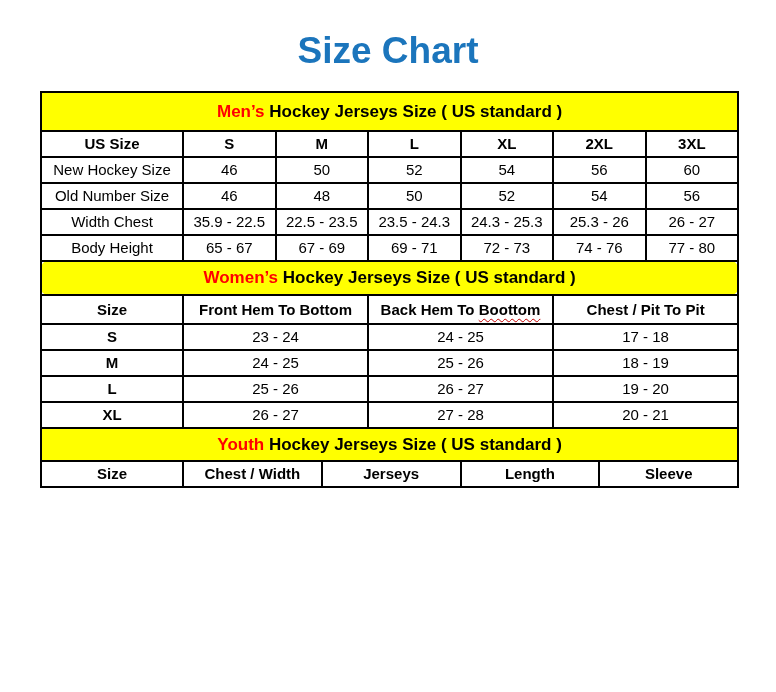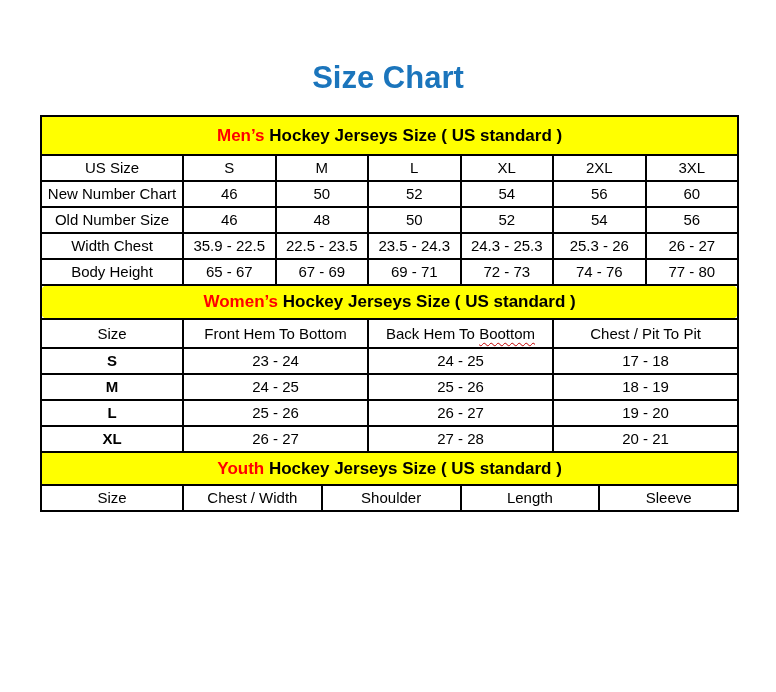--- a/index.html
+++ b/index.html
@@ -1,38 +1,38 @@
 <!DOCTYPE html>
 <html><head>
 <meta charset="utf-8">
 <style>
   html,body{margin:0;padding:0;background:#ffffff;}
   body{font-family:"Liberation Sans","DejaVu Sans",sans-serif;color:#000;}
   .page{width:776px;height:692px;background:#fff;overflow:hidden;position:relative;}
   .page-title{
-    margin:0;padding-top:60px;text-align:center;
-    font-size:31px;font-weight:700;color:#1b75bc;letter-spacing:0px;
+    margin:0;padding-top:30px;text-align:center;
+    font-size:37px;font-weight:700;color:#1b75bc;letter-spacing:0px;
   }
   table.size-chart{
     border-collapse:collapse;table-layout:fixed;
     width:697px;margin:19px 0 11px 40px;
     border:2px solid #0ea5e9;
   }
   .size-chart td{
     border:2px solid #000;
     text-align:center;vertical-align:middle;
     padding:0 2px;font-size:15px;line-height:1.15;
     overflow:hidden;white-space:nowrap;
   }
   tr.band td{background:#ffff00;font-weight:700;font-size:17px;}
   tr.band-men td{height:37px;}
   tr.band-women td{height:32px;border-radius:7px;}
   tr.band-youth td{height:31px;}
   .accent{color:#ff0000;}
-  td.hdr{font-weight:400;height:24px;}
+  td.hdr{font-weight:700;height:24px;}
   tr.data td{height:24px;}
   td.lbl{font-weight:400;}
   td.lblb{font-weight:700;}
   tr.hrow-women td{height:27px;}
   .wavy{
     margin-left:0.28em;
     text-decoration-line:underline;
     text-decoration-style:wavy;
     text-decoration-color:#c00000;
     text-decoration-thickness:1px;
@@ -70,21 +70,21 @@
     <tr class="data">
       <td class="hdr">US Size</td>
       <td class="hdr" colspan="2">S</td>
       <td class="hdr" colspan="2">M</td>
       <td class="hdr" colspan="2">L</td>
       <td class="hdr" colspan="2">XL</td>
       <td class="hdr" colspan="2">2XL</td>
       <td class="hdr" colspan="2">3XL</td>
     </tr>
     <tr class="data">
-      <td class="lbl">New Number Chart</td>
+      <td class="lbl">New Hockey Size</td>
       <td colspan="2">46</td>
       <td colspan="2">50</td>
       <td colspan="2">52</td>
       <td colspan="2">54</td>
       <td colspan="2">56</td>
       <td colspan="2">60</td>
     </tr>
     <tr class="data">
       <td class="lbl">Old Number Size</td>
       <td colspan="2">46</td>
@@ -146,20 +146,20 @@
       <td colspan="4">27 - 28</td>
       <td colspan="4">20 - 21</td>
     </tr>
 
     <tr class="band band-youth">
       <td colspan="13"><span class="accent">Youth</span><span> Hockey Jerseys Size ( US standard )</span></td>
     </tr>
     <tr class="data">
       <td class="hdr">Size</td>
       <td class="hdr" colspan="3">Chest / Width</td>
-      <td class="hdr" colspan="3">Shoulder</td>
+      <td class="hdr" colspan="3">Jerseys</td>
       <td class="hdr" colspan="3">Length</td>
       <td class="hdr" colspan="3">Sleeve</td>
     </tr>
   </tbody>
     </table>
 
 </div>
 
 </body></html>

